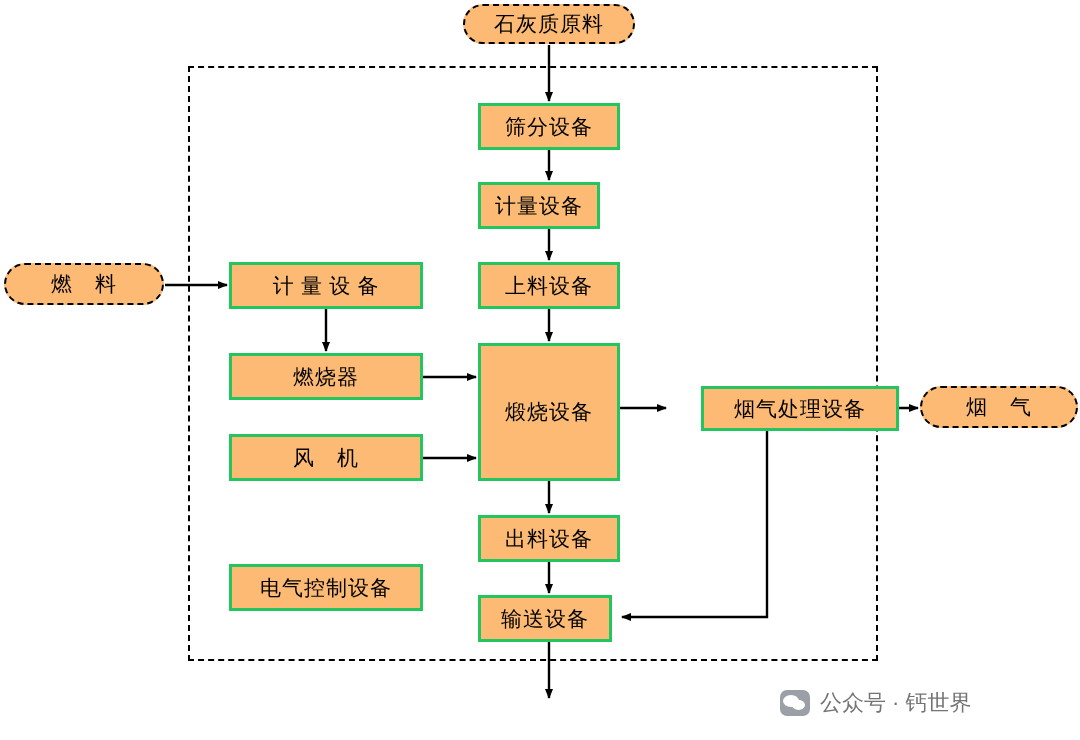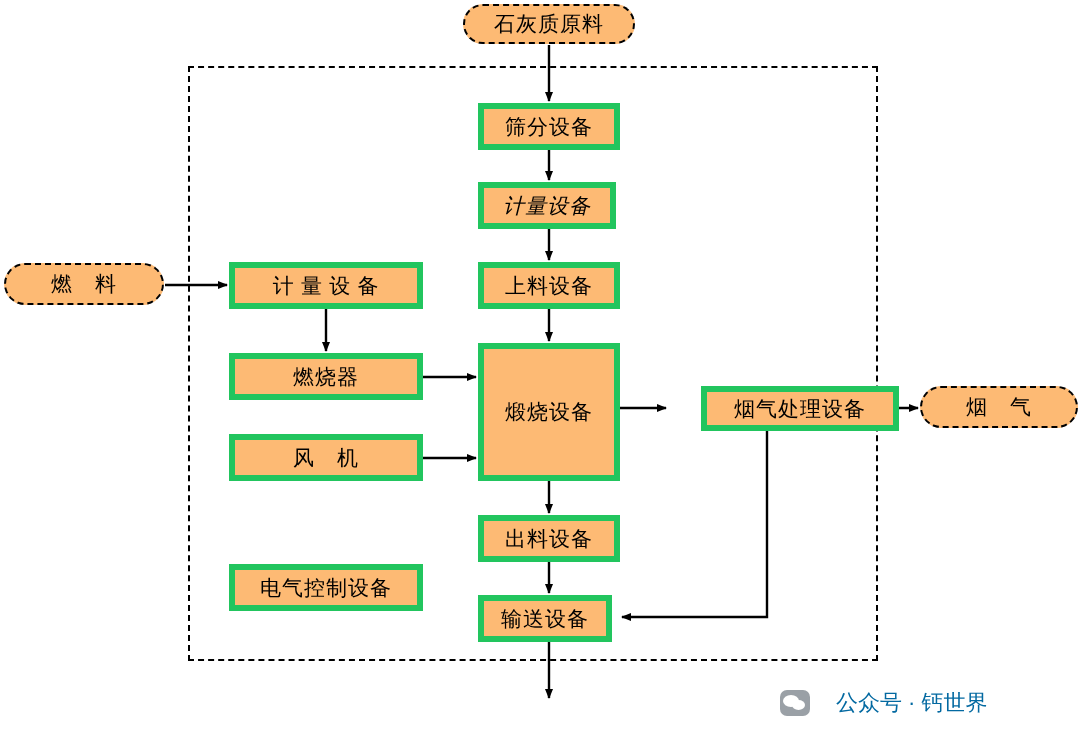--- a/index.html
+++ b/index.html
@@ -26,21 +26,21 @@
     display: flex;
     align-items: center;
     justify-content: center;
     color: #000;
     background: #fdba74;
     font-size: 21px;
     letter-spacing: 1px;
     white-space: nowrap;
   }
   .box {
-    border: 6px solid #22c55e;
+    border: 3px solid #22c55e;
   }
   .terminal {
     border: 2px dashed #000;
     border-radius: 999px;
   }
   .dashed-region {
     position: absolute;
     box-sizing: border-box;
     border: 2px dashed #000;
     background: transparent;
@@ -49,22 +49,22 @@
     position: absolute;
     left: 0; top: 0;
     width: 1080px;
     height: 740px;
     pointer-events: none;
   }
   .wm {
     position: absolute;
     display: flex;
     align-items: center;
-    gap: 26px;
-    color: #0369a1;
+    gap: 10px;
+    color: #737373;
     font-family: "Liberation Sans", sans-serif;
     font-size: 22px;
   }
   .wm-badge {
     width: 30px;
     height: 26px;
     border-radius: 7px;
     background: #9aa0a6;
     position: relative;
   }
@@ -125,21 +125,21 @@
 
   <div class="node terminal" style="left:920px; top:386px; width:158px; height:42px;">
     <span>烟　气</span>
   </div>
 
 
   <div class="node box" style="left:478px; top:103px; width:142px; height:47px;">
     <span>筛分设备</span>
   </div>
 
-  <div class="node box" style="left:478px; top:182px; width:138px; height:47px;font-style:italic;">
+  <div class="node box" style="left:478px; top:182px; width:122px; height:47px;">
     <span>计量设备</span>
   </div>
 
   <div class="node box" style="left:478px; top:262px; width:142px; height:47px;">
     <span>上料设备</span>
   </div>
 
   <div class="node box" style="left:478px; top:343px; width:142px; height:138px;">
     <span>煅烧设备</span>
   </div>

